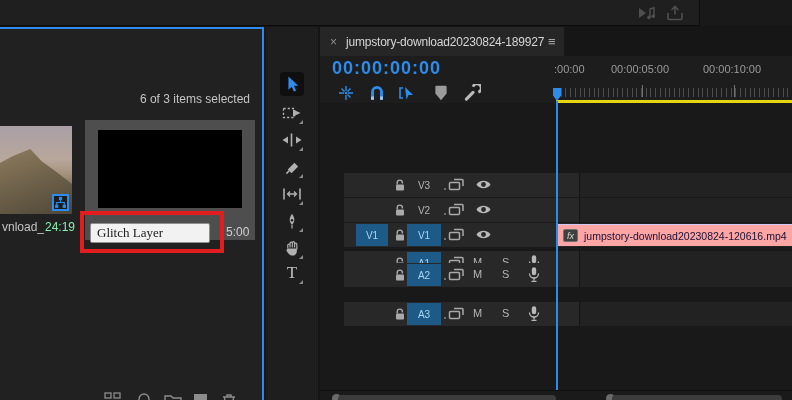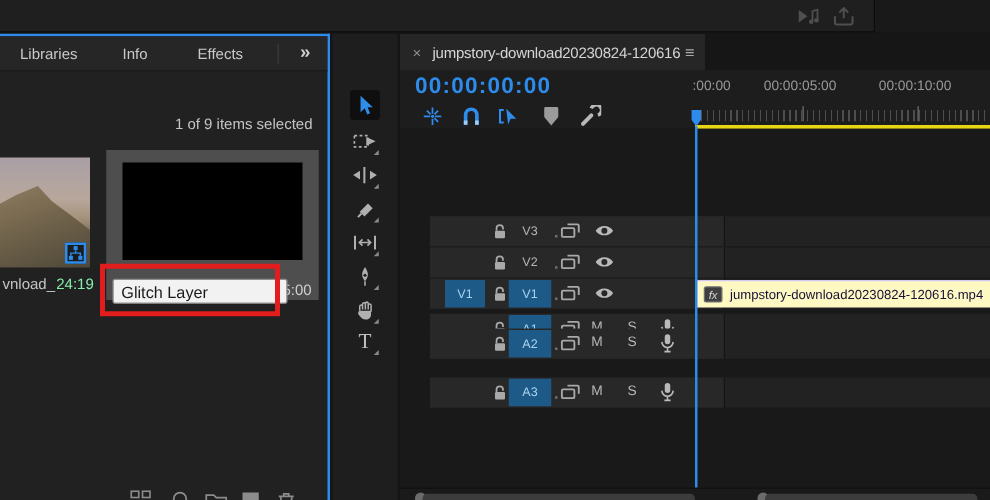--- a/index.html
+++ b/index.html
@@ -27,22 +27,22 @@
   .cliff{left:0;top:0;width:72px;height:88px;
          background:linear-gradient(160deg,#9c8a6c 0%,#7a6b51 45%,#4e4738 100%);
          clip-path:polygon(0 42%,18% 34%,42% 26%,58% 40%,78% 52%,100% 66%,100% 100%,0 100%);}
   .usage-badge{left:52px;top:165px;width:17px;height:17px;border:2px solid #2d8ceb;background:rgba(5,12,20,.75);}
   .cap1-name{left:2px;top:191px;font-size:12px;color:#c4c4c4;}
   .cap1-dur{left:45px;top:191px;font-size:12px;color:#86efac;}
 
   .tile2{left:85px;top:91px;width:170px;height:120px;background:#4e4e4e;}
   .thumb2{left:98px;top:101px;width:144px;height:78px;background:#000;}
   .cap2-dur{left:226px;top:196px;font-size:12px;color:#d0d0d0;}
-  .rename-input{left:90px;top:194px;width:140px;height:20px;background:#f2f2f2;border:1px solid #8f8f8f;
-                border-radius:2px;font-family:Liberation Sans, sans-serif;font-size:13px;color:#1a1a1a;
+  .rename-input{left:90px;top:194px;width:120px;height:20px;background:#f2f2f2;border:1px solid #8f8f8f;
+                border-radius:2px;font-family:Liberation Serif, serif;font-size:13px;color:#1a1a1a;
                 padding:0 0 0 6px;outline:none;}
   .annotation{left:80px;top:182px;width:144px;height:42px;border:4px solid #e11d1d;z-index:30;}
 
   .p-bottom-ico{top:363px;width:18px;height:16px;color:#8c8c8c;}
 
   
   .tools{left:266px;top:27px;width:52px;height:373px;background:#1e1e1e;}
   .tool{left:14px;width:24px;height:24px;display:flex;align-items:center;justify-content:center;}
   .tool.sel{background:#0f0f0f;border-radius:3px;}
   .tool svg{position:static;}
@@ -79,21 +79,21 @@
   .tbox.blue{background:#1d5a87;color:#a8d4f2;}
   .tdot{left:100px;top:15px;width:2px;height:2px;background:#6e6e6e;}
   .sync{left:104px;top:4px;width:17px;height:15px;}
   .eye{left:131px;top:5px;width:17px;height:13px;}
   .ms{top:5px;font-size:11px;color:#b5b5b5;}
   .mic{left:184px;top:3px;width:12px;height:17px;}
   .m-label{left:66px;top:4px;font-size:12px;color:#b5b5b5;}
   .m-val{left:136px;top:4px;font-size:12px;color:#2d8ceb;}
   .bowtie{left:215px;top:5px;width:16px;height:13px;}
 
-  .clip{left:237px;top:121px;width:235px;height:22px;background:#fef9c3;border-top:1px solid #d3c8f2;z-index:5;}
+  .clip{left:237px;top:121px;width:235px;height:22px;background:#fca5a5;border-top:1px solid #d3c8f2;z-index:5;}
   .fx-badge{left:6px;top:4px;width:15px;height:13px;background:#3f3f3f;border:1px solid #6f6f6f;border-radius:2px;
             color:#d8d8d8;font-size:9px;font-style:italic;display:flex;align-items:center;justify-content:center;}
   .clip-name{left:27px;top:5px;font-size:10.5px;color:#191036;white-space:nowrap;text-align:right;}
 
   .scrollzone{left:0;top:363px;width:472px;height:10px;background:#1a1a1a;border-top:1px solid #101010;}
   .sbar{top:4px;height:8px;background:#3c3c3c;border-radius:4px;}
   .sdot{top:3px;width:9px;height:9px;border-radius:50%;background:#6b6b6b;}
 </style>
 </head>
 <body>
@@ -109,29 +109,22 @@
     </svg>
     <svg class="tb-ico" style="left:664px" viewBox="0 0 18 16">
       <path d="M2 8 V13 a1.5 1.5 0 0 0 1.5 1.5 h11 a1.5 1.5 0 0 0 1.5 -1.5 V8" fill="none" stroke="#4f4f4f" stroke-width="1.6"></path>
       <path d="M9 1.5 V9.5 M5.5 5 L9 1.5 L12.5 5" stroke="#4f4f4f" stroke-width="1.6" fill="none"></path>
     </svg>
     <div class="vdiv"></div>
     <div class="right-zone"></div>
   </div>
 
   <div class="project">
-    <div class="p-tabbar">
-      <span class="p-tab" style="left:16px">Libraries</span>
-      <span class="p-tab" style="left:98px">Info</span>
-      <span class="p-tab" style="left:158px">Effects</span>
-      <div class="p-tabsep"></div>
-      <span class="p-chev">»</span>
-    </div>
-
-    <div class="p-status">1 of 9 items selected</div>
+
+    <div class="p-status">6 of 3 items selected</div>
 
     <div class="thumb1">
       <div class="cliff"></div>
     </div>
     <div class="usage-badge">
       <svg viewBox="0 0 12 12" style="left:0;top:0;width:13px;height:13px">
         <rect x="4.5" y="0.8" width="3" height="3" fill="#2d8ceb"></rect>
         <path d="M6 4 V6 M2.5 8 V6 H9.5 V8" stroke="#2d8ceb" stroke-width="1.1" fill="none"></path>
         <rect x="1" y="8" width="3" height="3" fill="#2d8ceb"></rect>
           <rect x="8" y="8" width="3" height="3" fill="#2d8ceb"></rect>
@@ -220,21 +213,21 @@
     <div class="tool" style="top:234px">
       <span class="tool-type">T</span>
         <span class="sub"></span>
     </div>
   </div>
 
   <div class="timeline">
     <div class="t-tabbar">
       <div class="t-tab">
         <span class="t-close">×</span>
-        <span class="t-title">jumpstory-download20230824-120616</span>
+        <span class="t-title">jumpstory-download20230824-189927</span>
         <span class="t-menu">≡</span>
       </div>
     </div>
 
     <div class="t-timecode">00:00:00:00</div>
 
     <svg class="t-toolico" style="left:17px" viewBox="0 0 18 18">
       <g stroke="#2f8ceb" stroke-width="1.4" fill="none">
         <path d="M9 2 V7 M9 11 V16 M2 9 H7 M11 9 H16 M4.5 4.5 L7.5 7.5 M10.5 10.5 L13.5 13.5 M13.5 4.5 L10.5 7.5"></path>
       </g>

